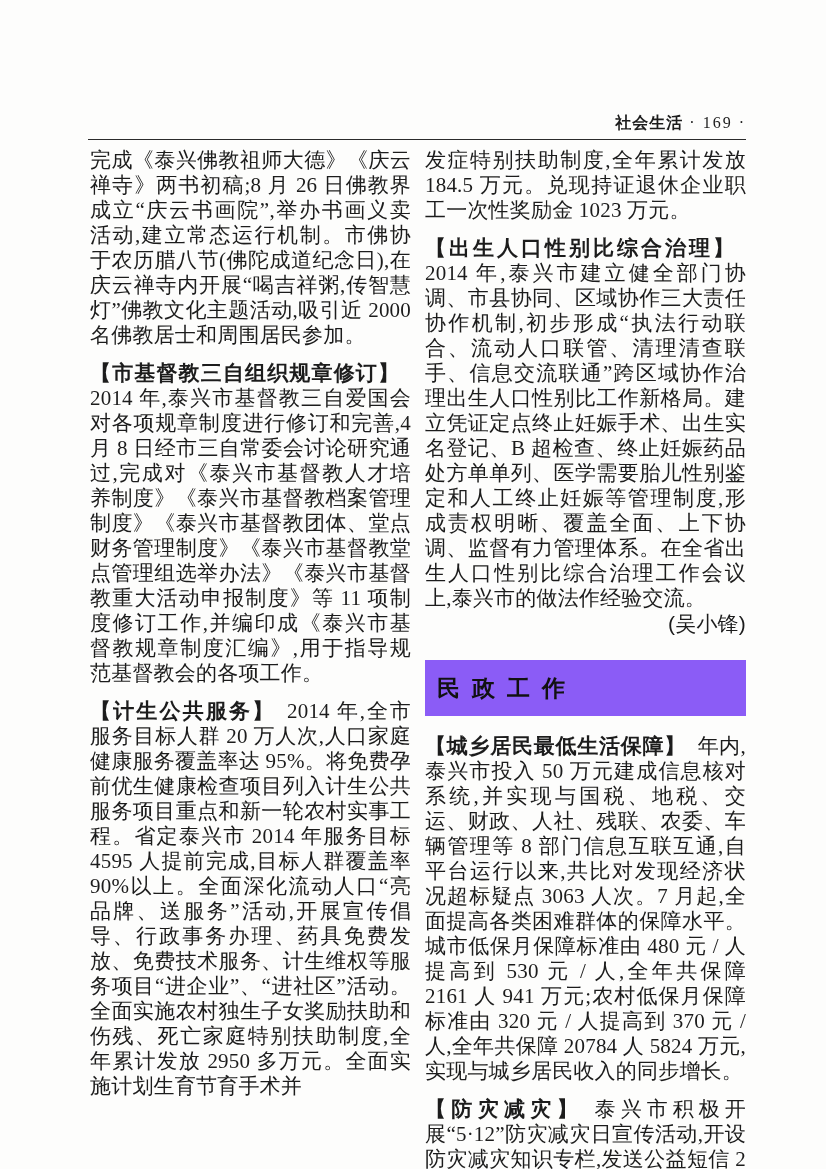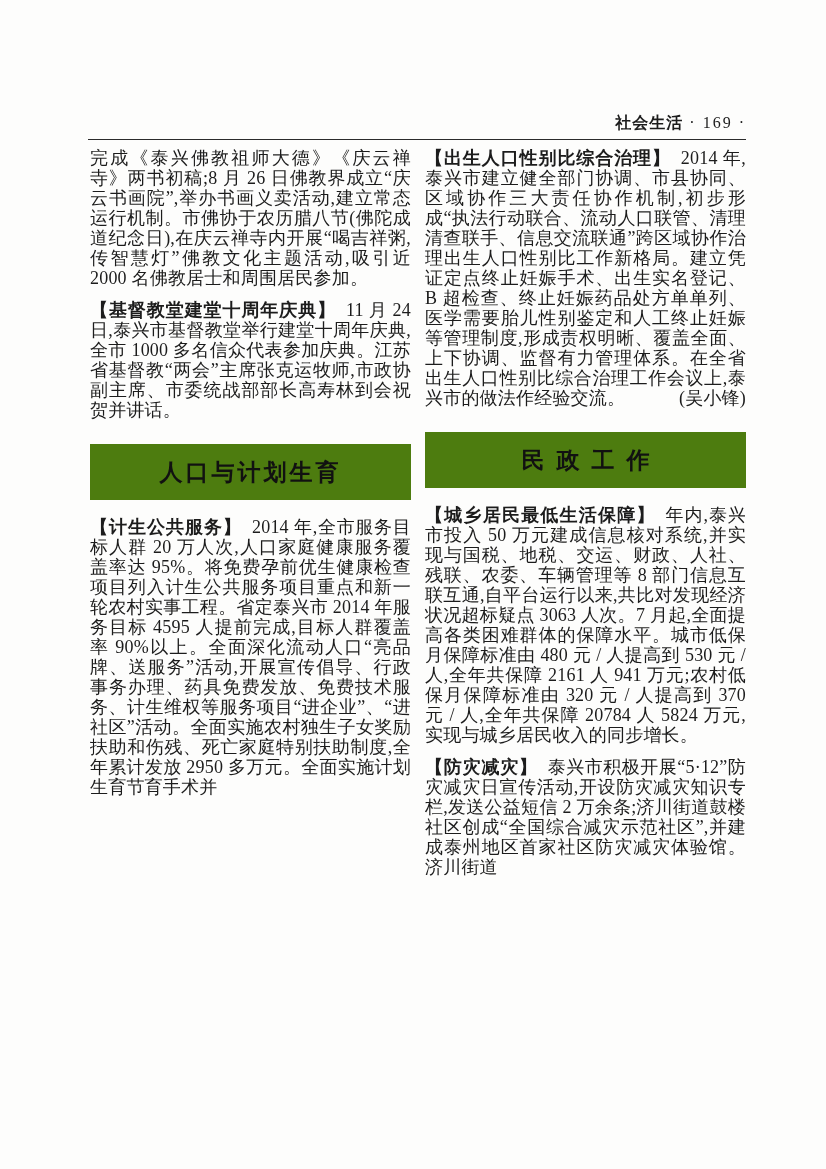--- a/index.html
+++ b/index.html
@@ -50,48 +50,48 @@
     display: flex;
     gap: 14px;
   }
   .column {
     width: 321px;
     flex: 0 0 321px;
   }
   p.entry {
     margin: 0 0 12px 0;
     font-family: "Liberation Serif", serif;
-    font-size: 18px;
-    line-height: 20px;
+    font-size: 21px;
+    line-height: 25px;
     text-align: justify;
     text-justify: inter-ideograph;
     letter-spacing: 0.2px;
   }
   p.entry::after {
     content: "";
     display: block;
     clear: both;
   }
   .entry-title {
     font-family: "Liberation Sans", sans-serif;
     font-weight: bold;
     margin-right: 0.55em;
     letter-spacing: 0.5px;
   }
   .signature {
     float: right;
-    font-family: Liberation Serif, serif;
+    font-family: Liberation Sans, sans-serif;
   }
   .section-box {
-    background: #4d7c0f;
+    background: #8b5cf6;
     height: 56px;
     margin: 24px 0 17px 0;
     display: flex;
     align-items: center;
-    justify-content: center;
+    justify-content: flex-start;
     font-family: "Liberation Sans", sans-serif;
     font-weight: bold;
     font-size: 23px;
     color: #111;
   }
   .section-box.spacing-narrow span { letter-spacing: 3px; }
   .section-box.spacing-wide span { letter-spacing: 12px; margin-left: 12px; }
 </style>
 </head>
 <body>
@@ -102,35 +102,33 @@
     <span class="header-section">社会生活</span><span class="header-page">· 169 ·</span>
   </div>
   <div class="header-rule"></div>
 
   <div class="columns">
 
     <div class="column">
 
       <p class="entry"><span class="entry-text">完成《泰兴佛教祖师大德》《庆云禅寺》两书初稿;8 月 26 日佛教界成立“庆云书画院”,举办书画义卖活动,建立常态运行机制。市佛协于农历腊八节(佛陀成道纪念日),在庆云禅寺内开展“喝吉祥粥,传智慧灯”佛教文化主题活动,吸引近 2000 名佛教居士和周围居民参加。</span></p>
 
-
-      <p class="entry"><span class="entry-title">【基督教堂建堂十周年庆典】</span><span class="entry-text">11 月 24 日,泰兴市基督教堂举行建堂十周年庆典,全市 1000 多名信众代表参加庆典。江苏省基督教“两会”主席张克运牧师,市政协副主席、市委统战部部长高寿林到会祝贺并讲话。</span></p>
+      <p class="entry"><span class="entry-title">【市基督教三自组织规章修订】</span><span class="entry-text">2014 年,泰兴市基督教三自爱国会对各项规章制度进行修订和完善,4 月 8 日经市三自常委会讨论研究通过,完成对《泰兴市基督教人才培养制度》《泰兴市基督教档案管理制度》《泰兴市基督教团体、堂点财务管理制度》《泰兴市基督教堂点管理组选举办法》《泰兴市基督教重大活动申报制度》等 11 项制度修订工作,并编印成《泰兴市基督教规章制度汇编》,用于指导规范基督教会的各项工作。</span></p>
 
 
-      <div class="section-box spacing-narrow">
-          <span>人口与计划生育</span>
-        </div>
+
 
 
       <p class="entry"><span class="entry-title">【计生公共服务】</span><span class="entry-text">2014 年,全市服务目标人群 20 万人次,人口家庭健康服务覆盖率达 95%。将免费孕前优生健康检查项目列入计生公共服务项目重点和新一轮农村实事工程。省定泰兴市 2014 年服务目标 4595 人提前完成,目标人群覆盖率 90%以上。全面深化流动人口“亮品牌、送服务”活动,开展宣传倡导、行政事务办理、药具免费发放、免费技术服务、计生维权等服务项目“进企业”、“进社区”活动。全面实施农村独生子女奖励扶助和伤残、死亡家庭特别扶助制度,全年累计发放 2950 多万元。全面实施计划生育节育手术并</span></p>
 
     </div>
 
     <div class="column">
 
+      <p class="entry"><span class="entry-text">发症特别扶助制度,全年累计发放 184.5 万元。兑现持证退休企业职工一次性奖励金 1023 万元。</span></p>
 
       <p class="entry"><span class="entry-title">【出生人口性别比综合治理】</span><span class="entry-text">2014 年,泰兴市建立健全部门协调、市县协同、区域协作三大责任协作机制,初步形成“执法行动联合、流动人口联管、清理清查联手、信息交流联通”跨区域协作治理出生人口性别比工作新格局。建立凭证定点终止妊娠手术、出生实名登记、B 超检查、终止妊娠药品处方单单列、医学需要胎儿性别鉴定和人工终止妊娠等管理制度,形成责权明晰、覆盖全面、上下协调、监督有力管理体系。在全省出生人口性别比综合治理工作会议上,泰兴市的做法作经验交流。</span><span class="signature">(吴小锋)</span></p>
 
       <div class="section-box spacing-wide">
           <span>民政工作</span>
         </div>
 
       <p class="entry"><span class="entry-title">【城乡居民最低生活保障】</span><span class="entry-text">年内,泰兴市投入 50 万元建成信息核对系统,并实现与国税、地税、交运、财政、人社、残联、农委、车辆管理等 8 部门信息互联互通,自平台运行以来,共比对发现经济状况超标疑点 3063 人次。7 月起,全面提高各类困难群体的保障水平。城市低保月保障标准由 480 元 / 人提高到 530 元 / 人,全年共保障 2161 人 941 万元;农村低保月保障标准由 320 元 / 人提高到 370 元 / 人,全年共保障 20784 人 5824 万元,实现与城乡居民收入的同步增长。</span></p>
 
 

